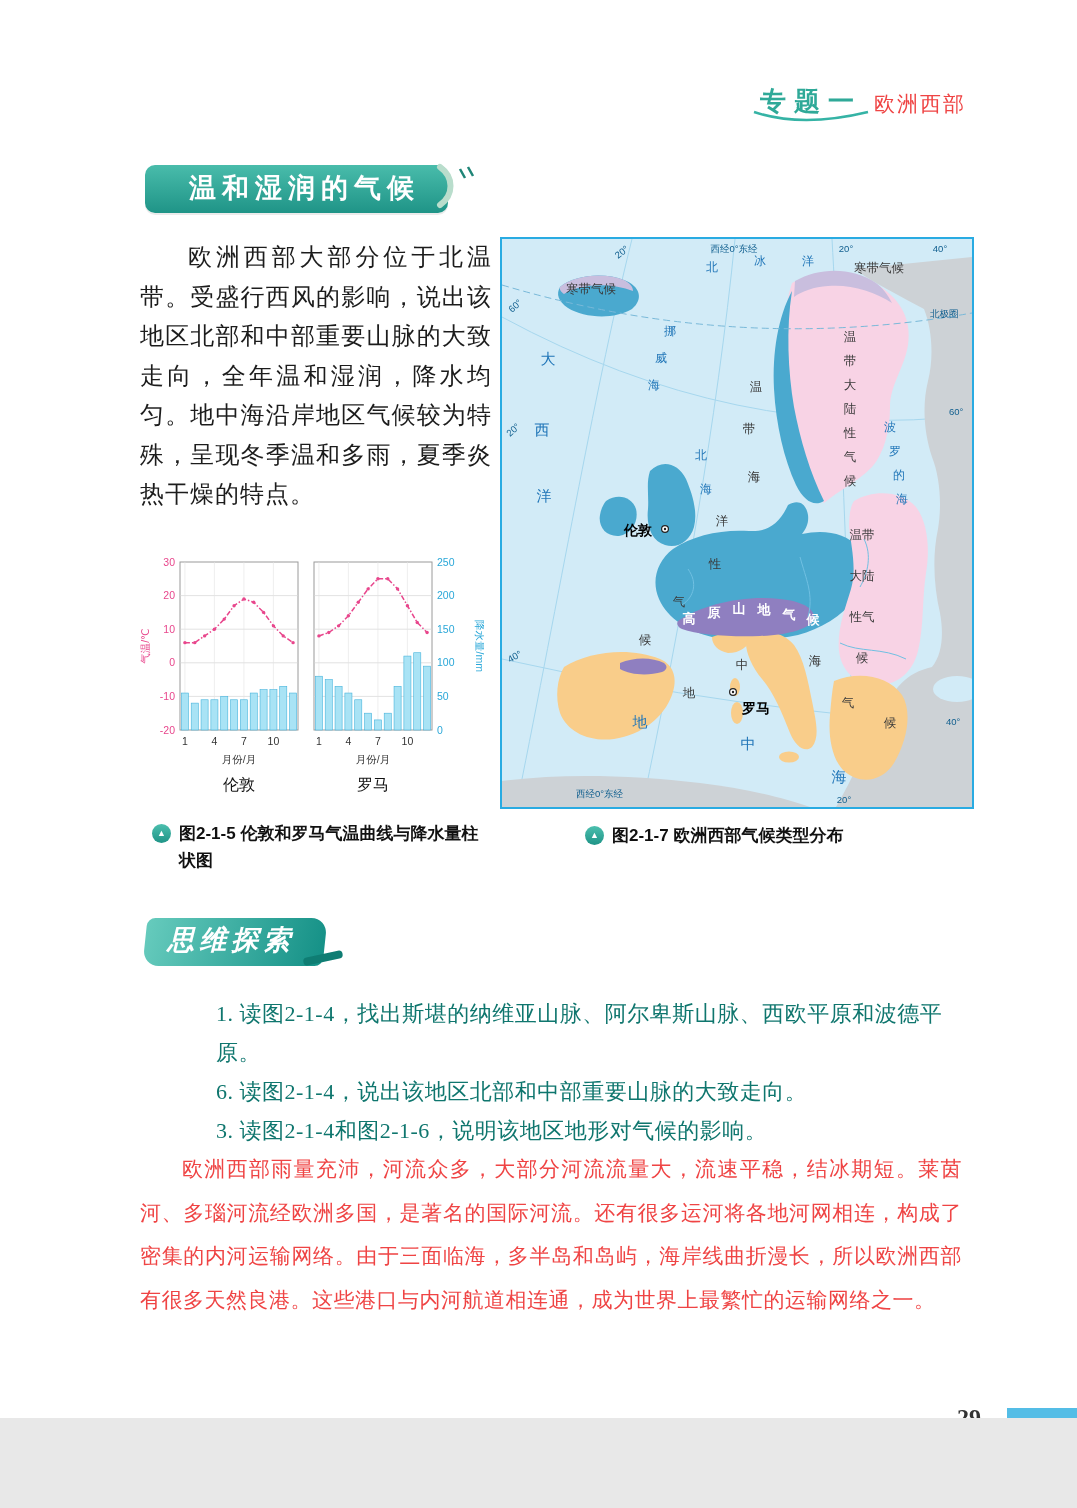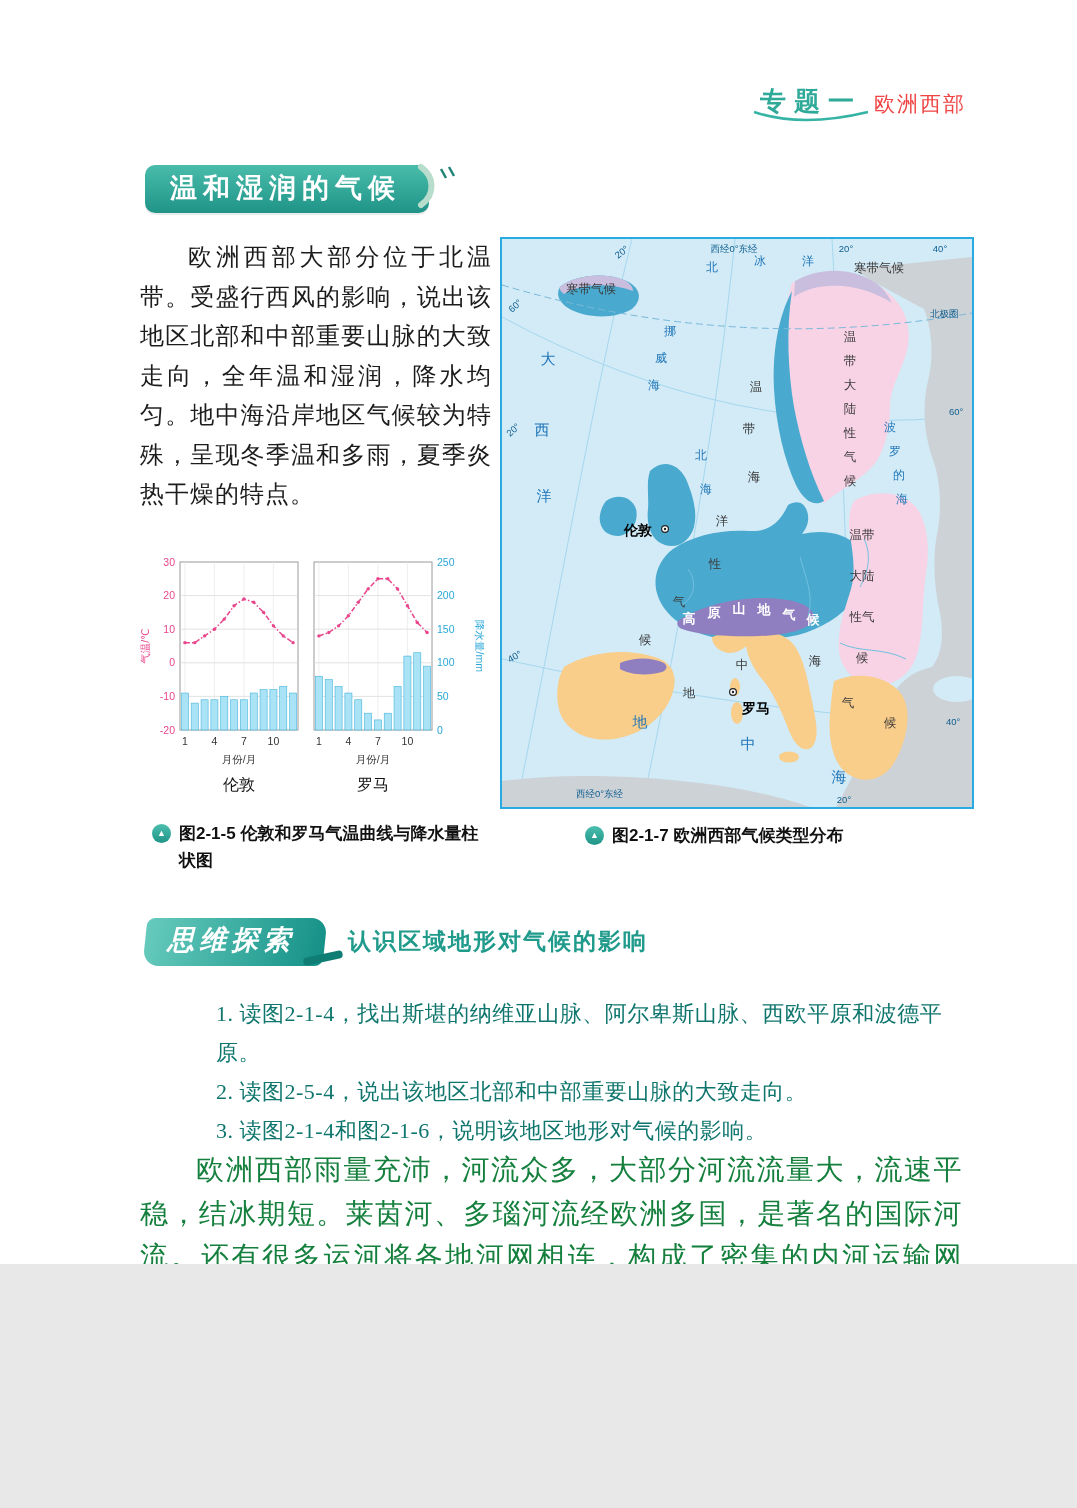--- a/index.html
+++ b/index.html
@@ -2,34 +2,34 @@
 <html style="--accent: #2aa893; --map-border: #29abe2; --temp-line: #e8468c; --precip-bar: #a9e3f5; --ocean: #d2ebf7; --maritime: #4aa9cf; --continental: #f8d3e5; --mediterranean: #f9cd8a; --highland: #8f7fc0; --polar: #c9bede; --outside: #cdd2d6; --page-tab: #54bde6;"><head>
 <meta charset="utf-8">
 <style>
   :root{
     --accent:#2aa893; --map-border:#29abe2; --temp-line:#e8468c;
     --precip-bar:#a9e3f5; --ocean:#d2ebf7; --maritime:#4aa9cf;
     --continental:#f8d3e5; --mediterranean:#f9cd8a; --highland:#8f7fc0;
     --polar:#c9bede; --outside:#cdd2d6; --grid:#a6d7ee; --page-tab:#54bde6;
   }
   html,body{margin:0;padding:0;background:#e8e8e8;}
-  .page{position:relative;width:1077px;height:1264px;background:#ffffff;margin:0 auto;
+  .page{position:relative;width:1077px;height:1418px;background:#ffffff;margin:0 auto;
         font-family:"Liberation Serif","DejaVu Serif",serif;color:#222;overflow:hidden;}
 
   
   .hdr{position:absolute;top:84px;left:0;width:100%;height:40px;}
   .hdr-topic{position:absolute;left:760px;top:0;font-family:"Liberation Sans","DejaVu Sans",sans-serif;
              font-weight:bold;font-size:26px;letter-spacing:8px;color:#2fa998;}
   .hdr-swoosh{position:absolute;left:752px;top:22px;}
   .hdr-region{position:absolute;left:874px;top:6px;font-size:21px;color:#ef4444;letter-spacing:2px;}
 
   
   .sec-badge{position:absolute;left:145px;top:165px;}
   .sec-badge-box{display:inline-block;background:linear-gradient(180deg,#49bcab,#1f9487);
-                 border-radius:10px;padding:5px 28px 7px 25px;color:#fff;
+                 border-radius:10px;padding:5px 28px 7px 44px;color:#fff;
                  font-family:"Liberation Sans","DejaVu Sans",sans-serif;font-weight:bold;
                  font-size:27px;letter-spacing:6px;box-shadow:0 2px 0 rgba(0,0,0,.08);}
   .sec-badge-deco{position:absolute;right:-30px;top:-4px;}
 
   
   .intro{position:absolute;left:140px;top:238px;width:352px;font-size:24px;line-height:39.5px;
          text-align:justify;text-indent:2em;letter-spacing:1px;color:#1c1c1c;}
 
   
   .charts{position:absolute;left:138px;top:552px;width:360px;height:250px;display:flex;}
@@ -80,22 +80,22 @@
                     font-weight:bold;font-size:27px;letter-spacing:5px;
                     font-family:"Liberation Sans","DejaVu Sans",sans-serif;}
   .explore-tail{position:absolute;right:-18px;bottom:-2px;width:40px;height:8px;background:#0f7d73;
                 border-radius:4px;transform:rotate(-12deg);}
   .explore-title{position:absolute;left:348px;top:926px;font-family:"Liberation Sans","DejaVu Sans",sans-serif;
                  font-weight:bold;font-size:23px;letter-spacing:2px;color:#1f9a8b;}
 
   .questions{position:absolute;left:216px;top:994px;width:762px;font-size:22px;line-height:39px;
              color:#0f766e;letter-spacing:.5px;}
 
-  .closing{position:absolute;left:140px;top:1148px;width:822px;font-size:28px;line-height:43.5px;
-           text-align:justify;text-indent:2em;letter-spacing:.5px;color:#15803d;}
+  .closing{position:absolute;left:140px;top:1148px;width:822px;font-size:21px;line-height:43.5px;
+           text-align:justify;text-indent:2em;letter-spacing:.5px;color:#ef4444;}
 
   .pagenum{position:absolute;top:1404px;right:96px;font-size:24px;font-weight:bold;color:#333;
            font-family:Liberation Serif, serif;}
   .page-tab{position:absolute;top:1408px;right:0;width:70px;height:24px;background:var(--page-tab);}
 </style>
 </head>
 <body>
 
 <div class="page">
 
@@ -350,25 +350,24 @@
   </div>
   <div class="caption caption-fig6">
     <span class="cap-icon">▲</span>
     <span>图2-1-7 欧洲西部气候类型分布</span>
   </div>
 
   <div class="explore-badge">
     <span class="explore-badge-bg"><span>思维探索</span></span>
     <span class="explore-tail"></span>
   </div>
-  <div class="explore-title">认识区域地形对气候的影响</div>
 
   <div class="questions">
     <div>1. 读图2-1-4，找出斯堪的纳维亚山脉、阿尔卑斯山脉、西欧平原和波德平原。</div>
-    <div>2. 读图2-5-4，说出该地区北部和中部重要山脉的大致走向。</div>
+    <div>6. 读图2-1-4，说出该地区北部和中部重要山脉的大致走向。</div>
     <div>3. 读图2-1-4和图2-1-6，说明该地区地形对气候的影响。</div>
   </div>
 
   <div class="closing">欧洲西部雨量充沛，河流众多，大部分河流流量大，流速平稳，结冰期短。莱茵河、多瑙河流经欧洲多国，是著名的国际河流。还有很多运河将各地河网相连，构成了密集的内河运输网络。由于三面临海，多半岛和岛屿，海岸线曲折漫长，所以欧洲西部有很多天然良港。这些港口与内河航道相连通，成为世界上最繁忙的运输网络之一。</div>
 
   <div class="pagenum">29</div>
   <div class="page-tab"></div>
 
 </div>
 

